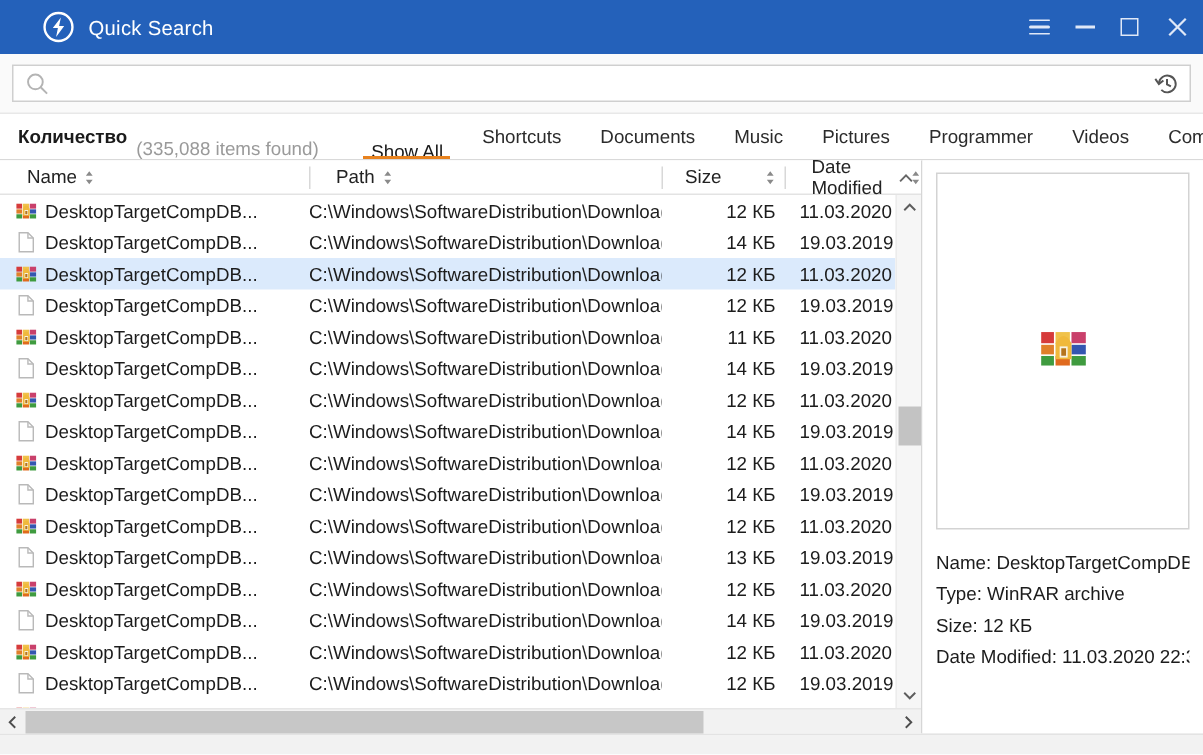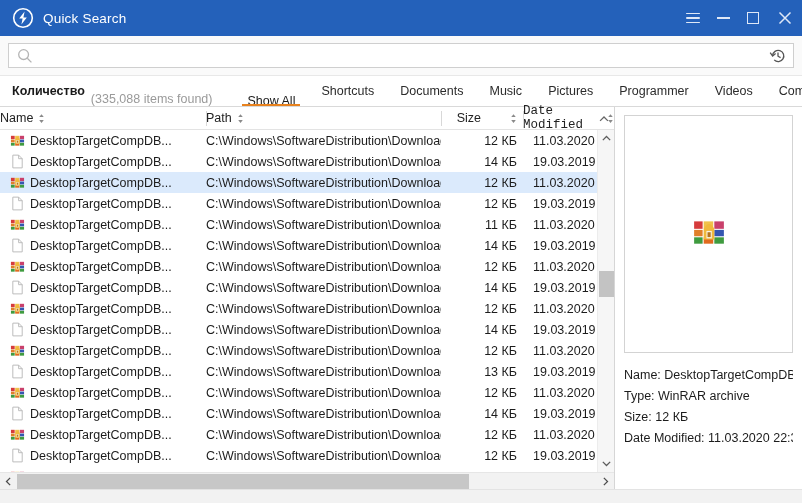--- a/index.html
+++ b/index.html
@@ -15,21 +15,21 @@
     position: relative;
     background: #ffffff;
     display: flex; flex-direction: column;
   }
 
   
   .titlebar {
     height: 36px; flex: 0 0 36px;
     background: #2461ba;
     display: flex; align-items: center;
-    padding: 0 0 0 12px;
+    padding: 0 0 0 28px;
     color: #ffffff;
     user-select: none;
   }
   .app-logo { width: 22px; height: 22px; flex: 0 0 22px; margin-right: 9px; }
   .app-title { font-size: 13.5px; color: #ffffff; letter-spacing: .2px; }
   .title-spacer { flex: 1 1 auto; }
   .win-btns { display: flex; align-items: center; height: 36px; }
   .win-btn {
     width: 30px; height: 36px;
     display: flex; align-items: center; justify-content: center;
@@ -112,31 +112,31 @@
     flex: 0 0 23px; height: 23px;
     display: flex; align-items: center;
     font-size: 12.5px; color: #222;
     border-bottom: 1px solid #e3e3e3;
     background: #ffffff;
     position: relative;
     user-select: none;
   }
   .ch {
     height: 23px; display: flex; align-items: center;
-    padding-left: 0; position: relative;
+    padding-left: 18px; position: relative;
   }
   .ch .sortg { margin-left: 5px; color: #7d7d7d; display: inline-flex; }
   .ch.sep::before {
     content: ""; position: absolute; left: 0; top: 4px; bottom: 4px;
     width: 1px; background: #d8d8d8;
   }
   .ch-name { flex: 0 0 206px; }
   .ch-path { flex: 0 0 235px; }
   .ch-size { flex: 0 0 82px; justify-content: flex-end; padding-left: 0; padding-right: 6px; gap: 24px; }
-  .ch-date { flex: 1 1 auto; font-family: Liberation Mono, monospace; }
+  .ch-date { flex: 1 1 auto; }
   .ch-corner {
     position: absolute; right: 2px; top: 0; height: 23px;
     width: 16px; display: flex; align-items: center; justify-content: center;
     color: #666;
   }
 
   
   .listwrap { flex: 1 1 auto; display: flex; min-height: 0; }
   .rows {
     flex: 1 1 auto; min-width: 0;

